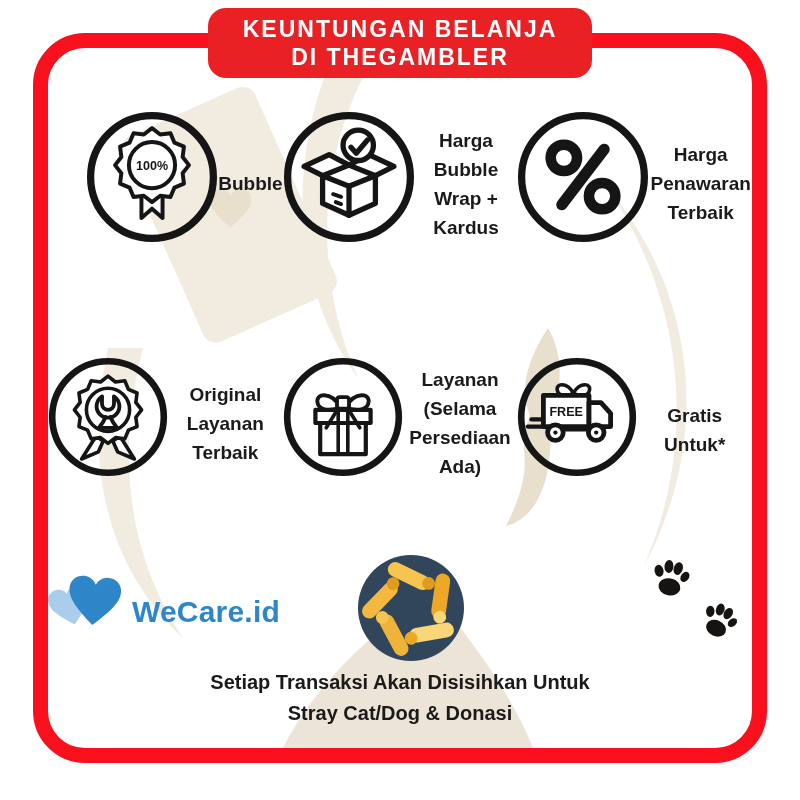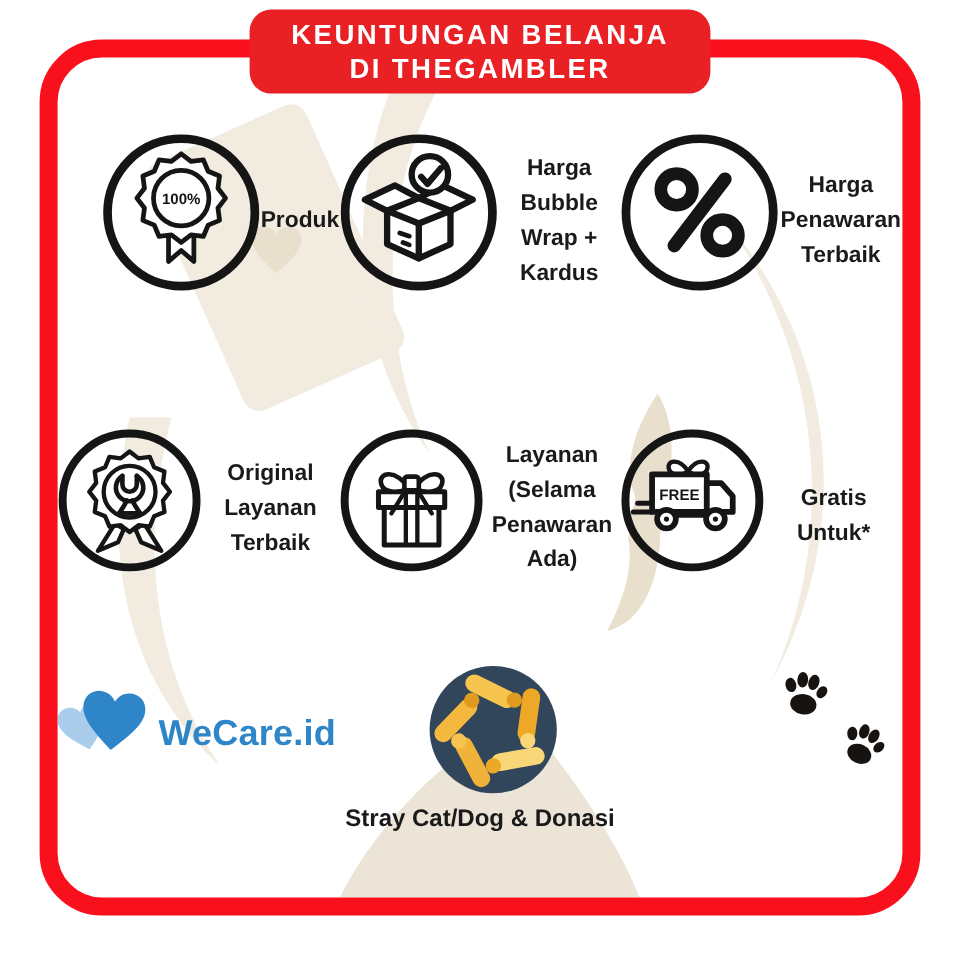--- a/index.html
+++ b/index.html
@@ -67,21 +67,21 @@
         <div class="iconwrap">
           <svg width="132" height="132" viewBox="0 0 100 100" fill="none" stroke="currentColor" stroke-linejoin="round" stroke-linecap="round">
             <circle cx="50" cy="50" r="46.5" stroke-width="5.5"></circle>
             <path fill="#fff" stroke-width="3" d="M42,64 L42,81 L50,74 L58,81 L58,64 Z"></path>
             <path stroke-width="3" fill="#fff" d="M78,41 L73.2,47.2 L74.2,55 L67,58 L64,65.2 L56.2,64.2 L50,69 L43.8,64.2 L36,65.2 L33,58 L25.8,55 L26.8,47.2 L22,41 L26.8,34.8 L25.8,27 L33,24 L36,16.8 L43.8,17.8 L50,13 L56.2,17.8 L64,16.8 L67,24 L74.2,27 L73.2,34.8 Z"></path>
             <circle cx="50" cy="41" r="17.5" stroke-width="3" fill="#fff"></circle>
             <text x="50" y="44.5" font-family="Liberation Sans, sans-serif" font-size="9.5" font-weight="bold" text-anchor="middle" fill="currentColor" stroke="none">100%</text>
           </svg>
         </div>
         <div class="label">
-          <div>Produk</div>
+          <div>Bubble</div>
         </div>
       </div>
 
       <div class="benefit">
         <div class="iconwrap">
           <svg width="132" height="132" viewBox="0 0 100 100" fill="none" stroke="currentColor" stroke-linejoin="round" stroke-linecap="round">
             <circle cx="50" cy="50" r="46.5" stroke-width="5.5"></circle>
             <path stroke-width="4" fill="#fff" d="M30,49 L16,42 L35,33 L50,41 Z"></path>
             <path stroke-width="4" fill="#fff" d="M70,49 L84,42 L65,33 L50,41 Z"></path>
             <path stroke-width="4" fill="#fff" d="M30,49 L50,57 L70,49 L70,70 L50,79 L30,70 Z"></path>
@@ -142,21 +142,21 @@
             <rect x="31" y="55" width="38" height="26" stroke-width="3.5" fill="#fff"></rect>
             <path stroke-width="3" d="M46,44 V81 M54,44 V81"></path>
             <path stroke-width="3.2" fill="#fff" d="M48,42 C40,28 26,30 29,39 C31,45 40,45 48,42 Z"></path>
             <path stroke-width="3.2" fill="#fff" d="M52,42 C60,28 74,30 71,39 C69,45 60,45 52,42 Z"></path>
             <rect x="45" y="33.5" width="10" height="9.5" rx="2" stroke-width="3.2" fill="#fff"></rect>
             <path stroke-width="3" d="M44,46 L36,59 M56,46 L64,59"></path>
           </svg>
         </div>
         <div class="label">
           <div>Layanan</div>
-          <div>(Selama Penawaran Ada)</div>
+          <div>(Selama Persediaan Ada)</div>
         </div>
       </div>
 
       <div class="benefit single">
         <div class="iconwrap">
           <svg width="120" height="120" viewBox="0 0 100 100" fill="none" stroke="currentColor" stroke-linejoin="round" stroke-linecap="round">
             <circle cx="50" cy="50" r="46.5" stroke-width="5.5"></circle>
             <path stroke-width="3" fill="#fff" d="M47,30 C41,20 31,22 34,29 C36,33 43,33 47,30 Z"></path>
             <path stroke-width="3" fill="#fff" d="M47,30 C53,20 63,22 60,29 C58,33 51,33 47,30 Z"></path>
             <rect x="22" y="32" width="38" height="26" stroke-width="4" fill="#fff"></rect>
@@ -228,16 +228,17 @@
         <ellipse cx="24" cy="38" rx="9" ry="12" transform="rotate(-22 24 38)"></ellipse>
         <ellipse cx="42" cy="26" rx="9" ry="13" transform="rotate(-6 42 26)"></ellipse>
         <ellipse cx="61" cy="27" rx="9" ry="13" transform="rotate(8 61 27)"></ellipse>
         <ellipse cx="77" cy="41" rx="8" ry="11" transform="rotate(26 77 41)"></ellipse>
       </svg>
     </div>
 
   </div>
 
   <div class="donation">
+    <div>Setiap Transaksi Akan Disisihkan Untuk</div>
     <div>Stray Cat/Dog &amp; Donasi</div>
   </div>
 
 </div>
 
 </body></html>

